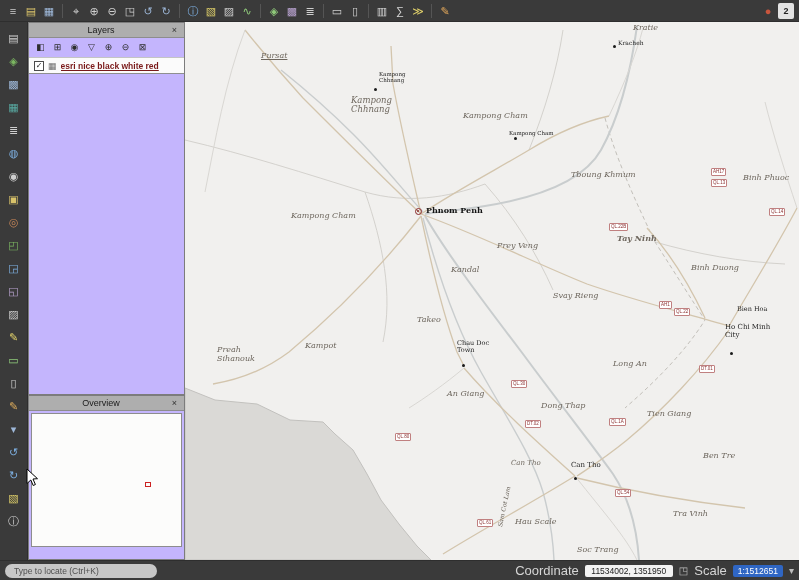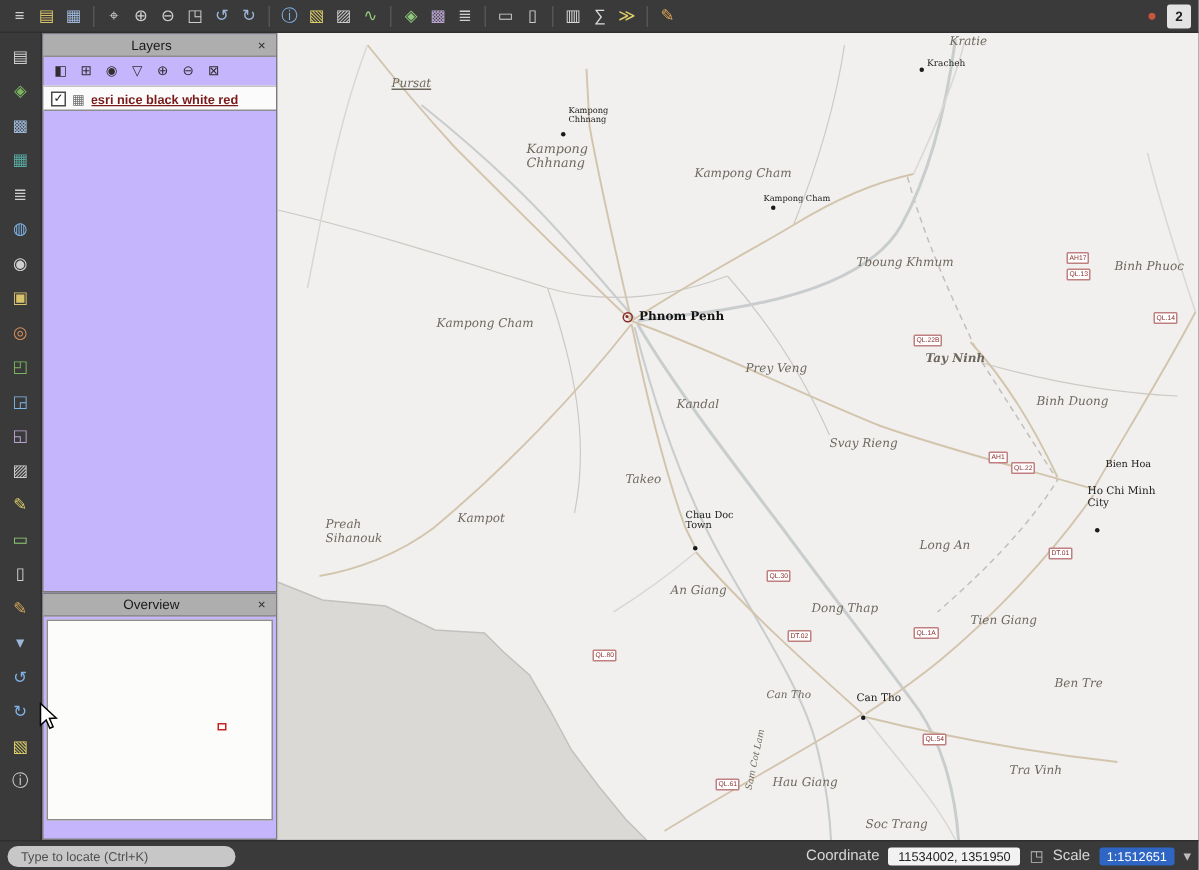--- a/index.html
+++ b/index.html
@@ -92,21 +92,21 @@
     background: #3a3a3a; display: flex; align-items: center; gap: 6px;
     padding: 0 5px; border-top: 1px solid #2e2e2e;
   }
   .locate-input {
     width: 152px; height: 14px; background: #c7c7c7; border: none; border-radius: 8px;
     font-size: 8.5px; color: #3f3f3f; padding: 0 0 0 9px; outline: none;
     font-family: "Liberation Sans", sans-serif;
   }
   .locate-input::placeholder { color: #4f4f4f; }
   .sb-spacer { flex: 1; }
-  .sb-label { font-size: 10px; color: #d6d6d6; }
+  .sb-label { font-size: 13px; color: #d6d6d6; }
   .coord-box {
     background: #f2f2f2; color: #222; font-size: 8.5px; padding: 1px 5px;
     border-radius: 2px; min-width: 88px; text-align: center;
   }
   .sb-icon { font-size: 10px; color: #bdbdbd; }
   .scale-box {
     background: #2f66c4; color: #ffffff; font-size: 8.5px; padding: 1px 5px;
     border-radius: 2px; min-width: 46px; text-align: center;
   }
   
@@ -279,21 +279,21 @@
       <div class="map-label city" style="left: 272px; top: 318px; font-size: 6.5px;">Chau Doc
 Town</div>
       <div class="map-label province" style="left: 428px; top: 338px; font-size: 8px;">Long An</div>
       <div class="map-label province" style="left: 262px; top: 368px; font-size: 8px;">An Giang</div>
       <div class="map-label province" style="left: 356px; top: 380px; font-size: 8px;">Dong Thap</div>
       <div class="map-label province" style="left: 462px; top: 388px; font-size: 8px;">Tien Giang</div>
       <div class="map-label province" style="left: 326px; top: 438px; font-size: 7px;">Can Tho</div>
       <div class="map-label city" style="left: 386px; top: 440px; font-size: 7px;">Can Tho</div>
       <div class="map-label province" style="left: 518px; top: 430px; font-size: 8px;">Ben Tre</div>
       <div class="map-label province" style="left: 312px; top: 504px; font-size: 6px; transform: rotate(-78deg); transform-origin: left top;">Sam Cot Lam</div>
-      <div class="map-label province" style="left: 330px; top: 496px; font-size: 8px;">Hau Giang</div>
+      <div class="map-label province" style="left: 330px; top: 496px; font-size: 8px;">Hau Scale</div>
       <div class="map-label province" style="left: 488px; top: 488px; font-size: 8px;">Tra Vinh</div>
       <div class="map-label province" style="left: 392px; top: 524px; font-size: 8px;">Soc Trang</div>
       <div class="road-badge" style="left: 526px; top: 146px;">AH17</div>
       <div class="road-badge" style="left: 526px; top: 157px;">QL.13</div>
       <div class="road-badge" style="left: 584px; top: 186px;">QL.14</div>
       <div class="road-badge" style="left: 424px; top: 201px;">QL.22B</div>
       <div class="road-badge" style="left: 474px; top: 279px;">AH1</div>
       <div class="road-badge" style="left: 489px; top: 286px;">QL.22</div>
       <div class="road-badge" style="left: 514px; top: 343px;">DT.01</div>
       <div class="road-badge" style="left: 326px; top: 358px;">QL.30</div>

